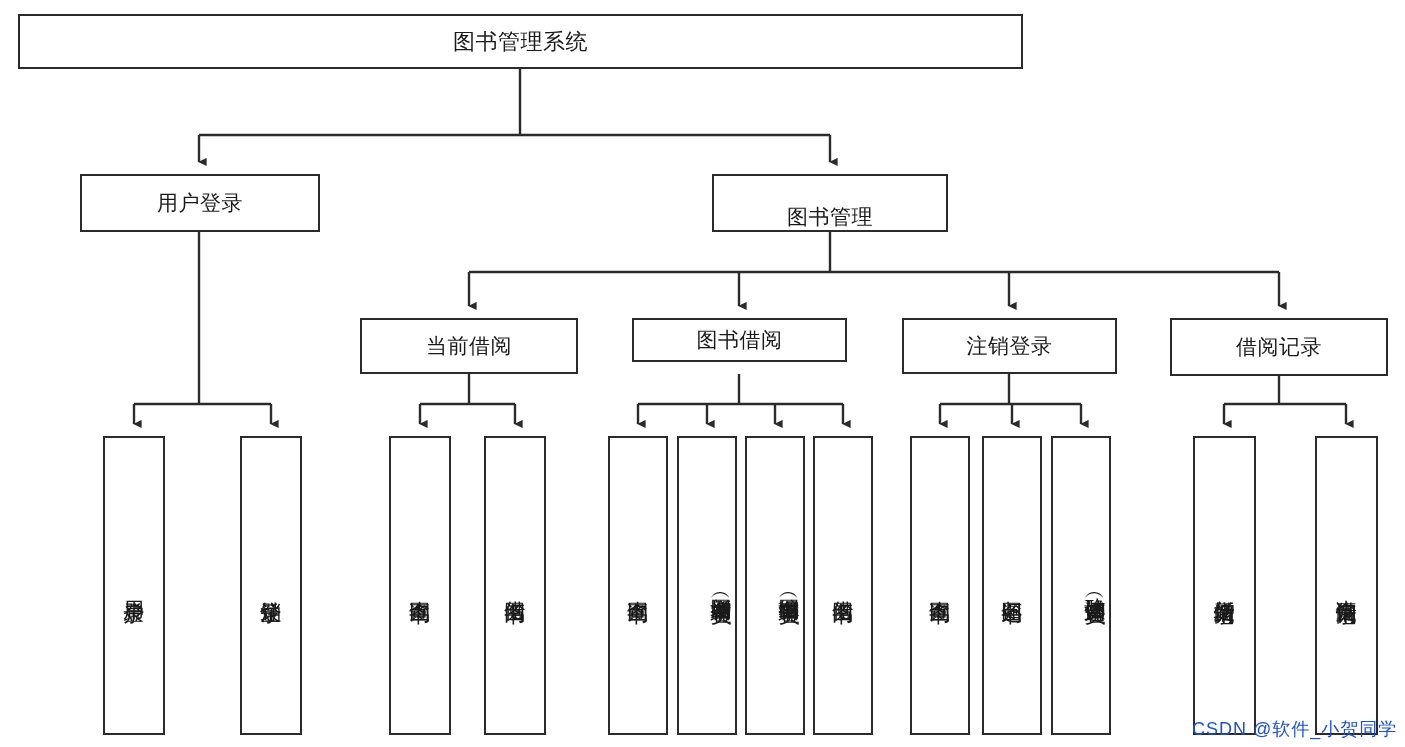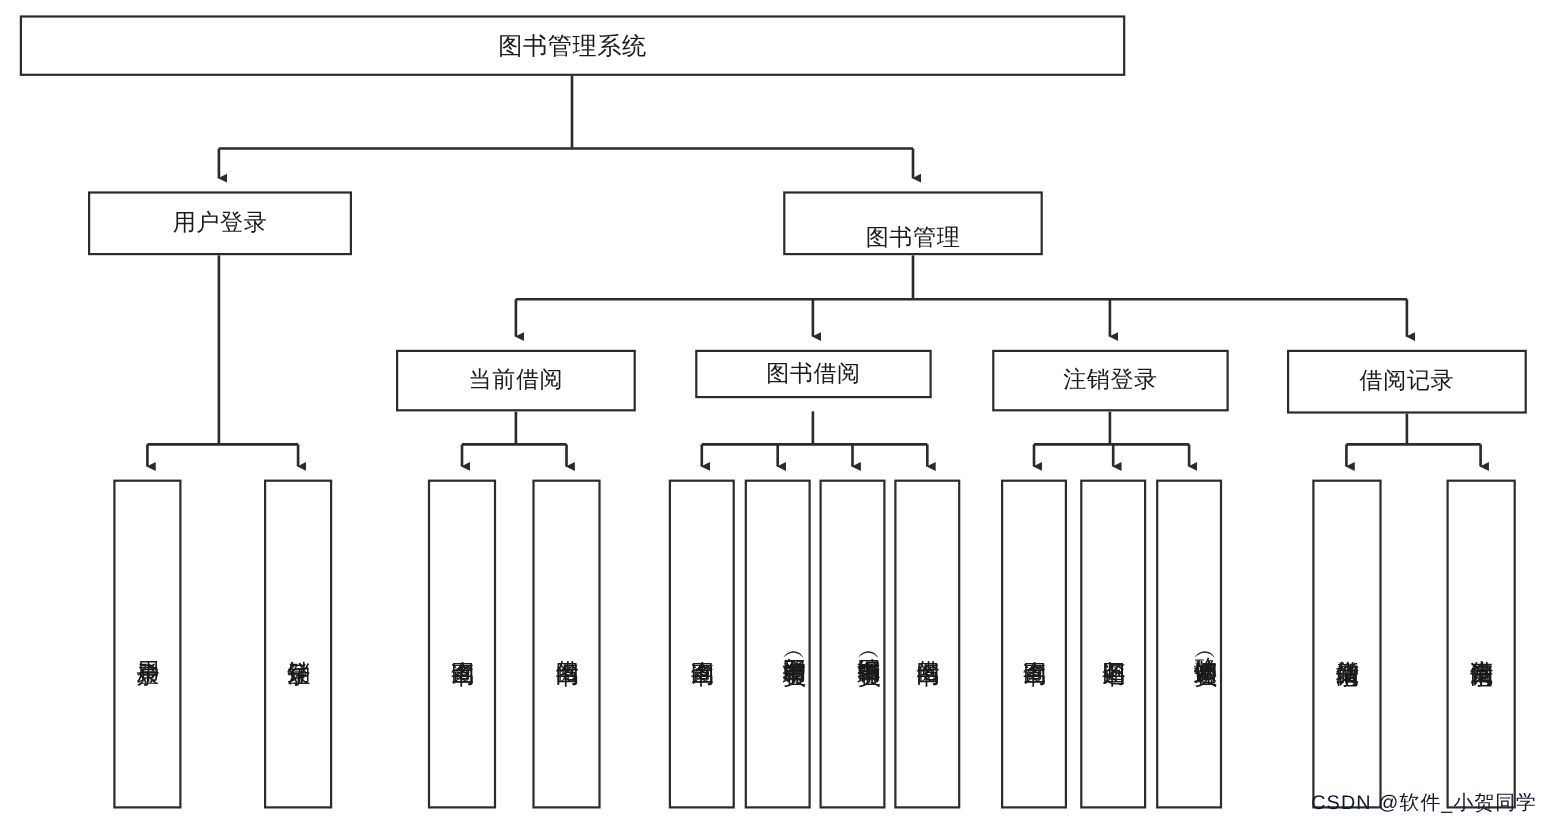--- a/index.html
+++ b/index.html
@@ -55,21 +55,21 @@
   .node .lbl {
     display: block;
   }
   .node.v .lbl {
     writing-mode: vertical-rl;
     text-orientation: upright;
     white-space: nowrap;
   }
   .watermark {
     position: absolute;
-    color: #0f172a;
+    color: #1d4ed8;
     font-size: 18px;
     letter-spacing: 1px;
     white-space: nowrap;
     user-select: none;
   }
 </style>
 </head>
 <body>
 
 <div id="canvas">

